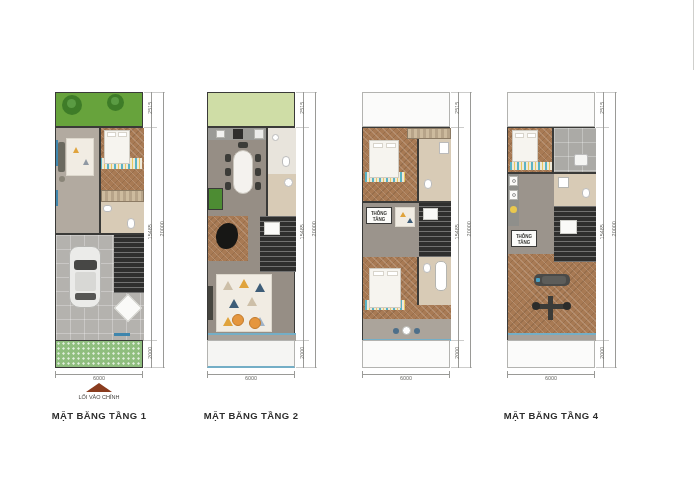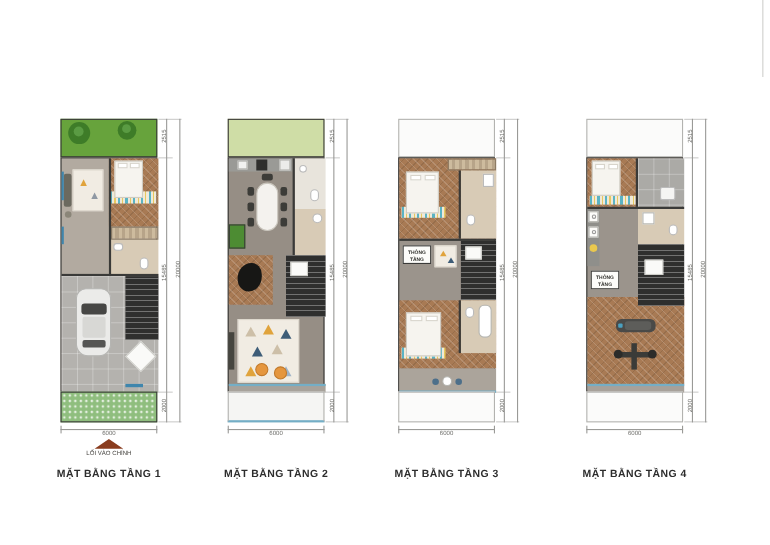--- a/index.html
+++ b/index.html
@@ -1,21 +1,21 @@
 <!DOCTYPE html>
 <html style="--page-bg: #ffffff; --title-text: #7f7d78; --label-text: #2d2d2d; --dim-line: #9a9a97; --dim-text: #6e6e6a; --wall-dark: #3a3a38; --window-blue: #3f86ad; --garden-green: #67a33c; --tree-green: #3e7c28; --lawn-light: #cfdda6; --paver-green: #8fbe7e; --wood-gray: #b2aaa0; --wood-gray2: #968e85; --wood-brown: #a87a54; --garage-gray: #b4b2ae; --bath-beige: #d8cbb6; --stair-dark: #2f2f2e; --chair-orange: #e5963e; --balcony-blue: #74aec6; --open-border: #b3b3b0;"><head>
 <meta charset="utf-8">
 <style>
   html,body{margin:0;padding:0;background:#e9e9e9;}
   .page{position:relative;width:700px;height:495px;background:var(--page-bg);overflow:hidden;
         font-family:"Liberation Sans",sans-serif;}
   .page *{position:absolute;box-sizing:border-box;}
   .title{top:30px;right:30px;font-size:17px;letter-spacing:3px;color:var(--title-text);position:absolute;}
   .edge-line{left:693px;top:0;width:1px;height:70px;background:#cfcfcc;}
-  .plan{top:92px;width:88px;height:276px;position:absolute;margin-top:16px;}
+  .plan{top:92px;width:88px;height:276px;position:absolute;}
   .sec{left:0;width:88px;}
   .wall-border{border:1.5px solid var(--wall-dark);}
   .open-border{border:1px solid var(--open-border);}
   .herring{background-color:var(--wood-brown);
     background-image:repeating-linear-gradient(45deg,rgba(255,255,255,.16) 0 1px,transparent 1px 5px),
                      repeating-linear-gradient(-45deg,rgba(0,0,0,.10) 0 1px,transparent 1px 5px);}
   .grid{background-image:linear-gradient(rgba(255,255,255,.28) 1px,transparent 1px),
         linear-gradient(90deg,rgba(255,255,255,.28) 1px,transparent 1px);background-size:14px 14px;}
   .stairs{background-color:var(--stair-dark);
     background-image:repeating-linear-gradient(0deg,rgba(255,255,255,.32) 0 1px,transparent 1px 5px);}
@@ -212,24 +212,23 @@
     <div class="dimline" style="left:96px;top:0;width:1px;height:276px"></div>
     <div class="dimline" style="left:108px;top:0;width:1px;height:276px"></div>
     <div class="dimtext rot" style="left:81px;top:13px;width:30px">2515</div>
     <div class="dimtext rot" style="left:81px;top:137px;width:30px">15485</div>
     <div class="dimtext rot" style="left:81px;top:258px;width:30px">2000</div>
     <div class="dimtext rot" style="left:93px;top:134px;width:30px">20000</div>
     <div class="dimline" style="left:0;top:282px;width:88px;height:1px"></div>
     <div class="dimline" style="left:0;top:279px;width:1px;height:7px"></div>
     <div class="dimline" style="left:87px;top:279px;width:1px;height:7px"></div>
     <div class="dimtext" style="left:0;top:284px;width:88px">6000</div>
-    <div class="plan-label" style="left:-21px;top:318px;width:130px">MẶT BẰNG TẦNG 3</div>
-  </div>
-
-  <div class="plan" style="left:533px">
+  </div>
+
+  <div class="plan" style="left:507px">
     <div class="sec open-border" style="top:0;height:35px;background:#fbfbfa"></div>
     <div class="sec wall-border" style="top:35px;height:213px;background:#9b948c">
       <div class="herring" style="left:0;top:0;width:46px;height:44px"></div>
       <div class="rugstripe" style="left:2px;top:34px;width:42px;height:8px"></div>
       <div style="left:4px;top:2px;width:26px;height:32px;background:#f6f4ef;border:1px solid #cfcbc2">
         <div style="left:2px;top:2px;width:9px;height:5px;background:#fff;border:1px solid #d8d4cb"></div>
         <div style="left:14px;top:2px;width:9px;height:5px;background:#fff;border:1px solid #d8d4cb"></div>
       </div>
       <div class="grid" style="left:46px;top:0;width:42px;height:44px;background-color:#abaaa6"></div>
       <div style="left:66px;top:26px;width:14px;height:12px;background:#f5f5f3;border:1px solid #bbb;border-radius:2px"></div>

